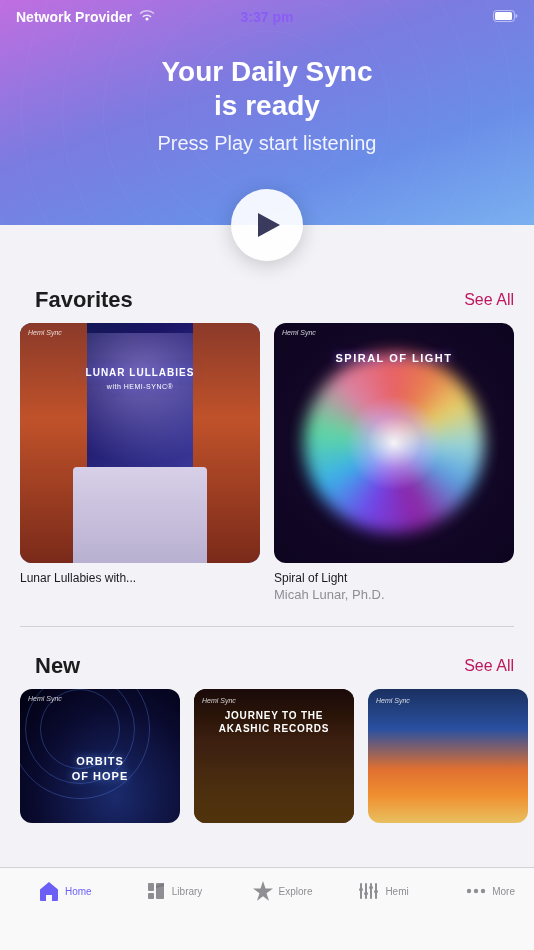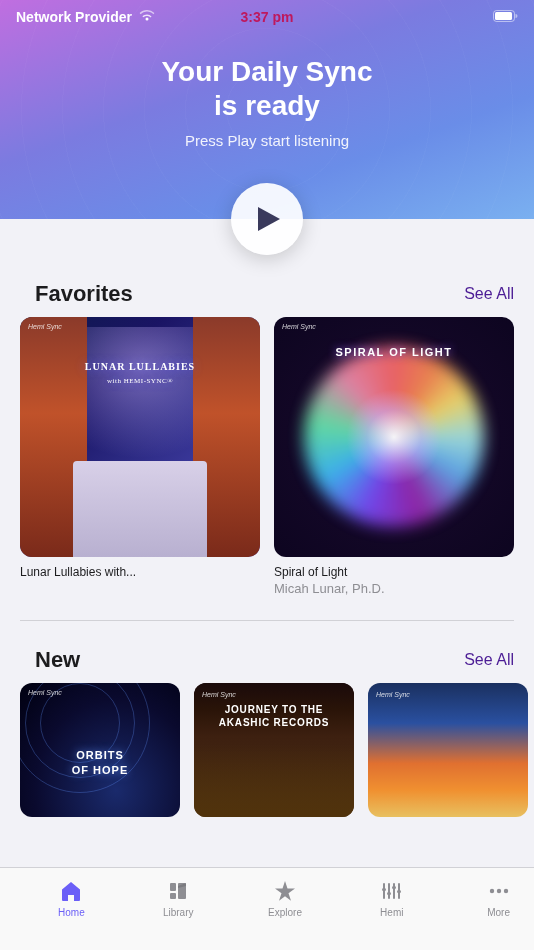--- a/index.html
+++ b/index.html
@@ -27,21 +27,21 @@
       display: flex;
       align-items: center;
       gap: 7px;
       font-size: 14px;
       font-weight: 600;
       color: #fff;
     }
     .status-center {
       font-size: 14px;
       font-weight: 600;
-      color: #be185d;
+      color: #8b5cf6;
       position: absolute;
       left: 50%;
       transform: translateX(-50%);
     }
     .status-right {
       display: flex;
       align-items: center;
       gap: 6px;
     }
 
@@ -64,21 +64,21 @@
       font-size: 28px;
       font-weight: 800;
       color: #fff;
       line-height: 1.2;
       margin-bottom: 10px;
       position: relative;
       z-index: 1;
       text-align: center;
     }
     .hero-subtitle {
-      font-size: 15px;
+      font-size: 20px;
       font-weight: 400;
       color: rgba(255,255,255,0.9);
       position: relative;
       z-index: 1;
     }
 
     
     .play-button-wrapper {
       position: absolute;
       bottom: -36px;
@@ -123,21 +123,21 @@
       padding: 12px 20px 10px;
       margin-left: 15px;
     }
     .section-title {
       font-size: 22px;
       font-weight: 700;
       color: #1c1c1e;
     }
     .see-all {
       font-size: 16px;
-      color: #4c1d95;
+      color: #be185d;
       font-weight: 400;
       cursor: pointer;
       background: none;
       border: none;
     }
 
     
     .favorites-grid {
       display: flex;
       gap: 14px;
@@ -195,21 +195,20 @@
       top: 18%;
       left: 0; right: 0;
       text-align: center;
       color: #fff;
       font-size: 10px;
       font-weight: 800;
       letter-spacing: 1px;
       line-height: 1.3;
       text-shadow: 0 0 10px rgba(100,100,255,0.8);
       z-index: 2;
-      font-family: Liberation Serif, serif;
     }
     .hemi-logo {
       position: absolute;
       top: 6px; left: 8px;
       font-size: 7px;
       color: rgba(255,255,255,0.8);
       font-style: italic;
     }
 
     
@@ -361,21 +360,21 @@
       height: 83px;
       background: rgba(249,249,249,0.97);
       border-top: 1px solid #d1d1d6;
       display: flex;
       align-items: flex-start;
       padding-top: 10px;
     }
     .nav-item {
       flex: 1;
       display: flex;
-      flex-direction: column;
+      flex-direction: row;
       align-items: center;
       gap: 3px;
       cursor: pointer;
       background: none;
       border: none;
       padding-left: 36px;
     }
     .nav-icon {
       width: 26px;
       height: 26px;

